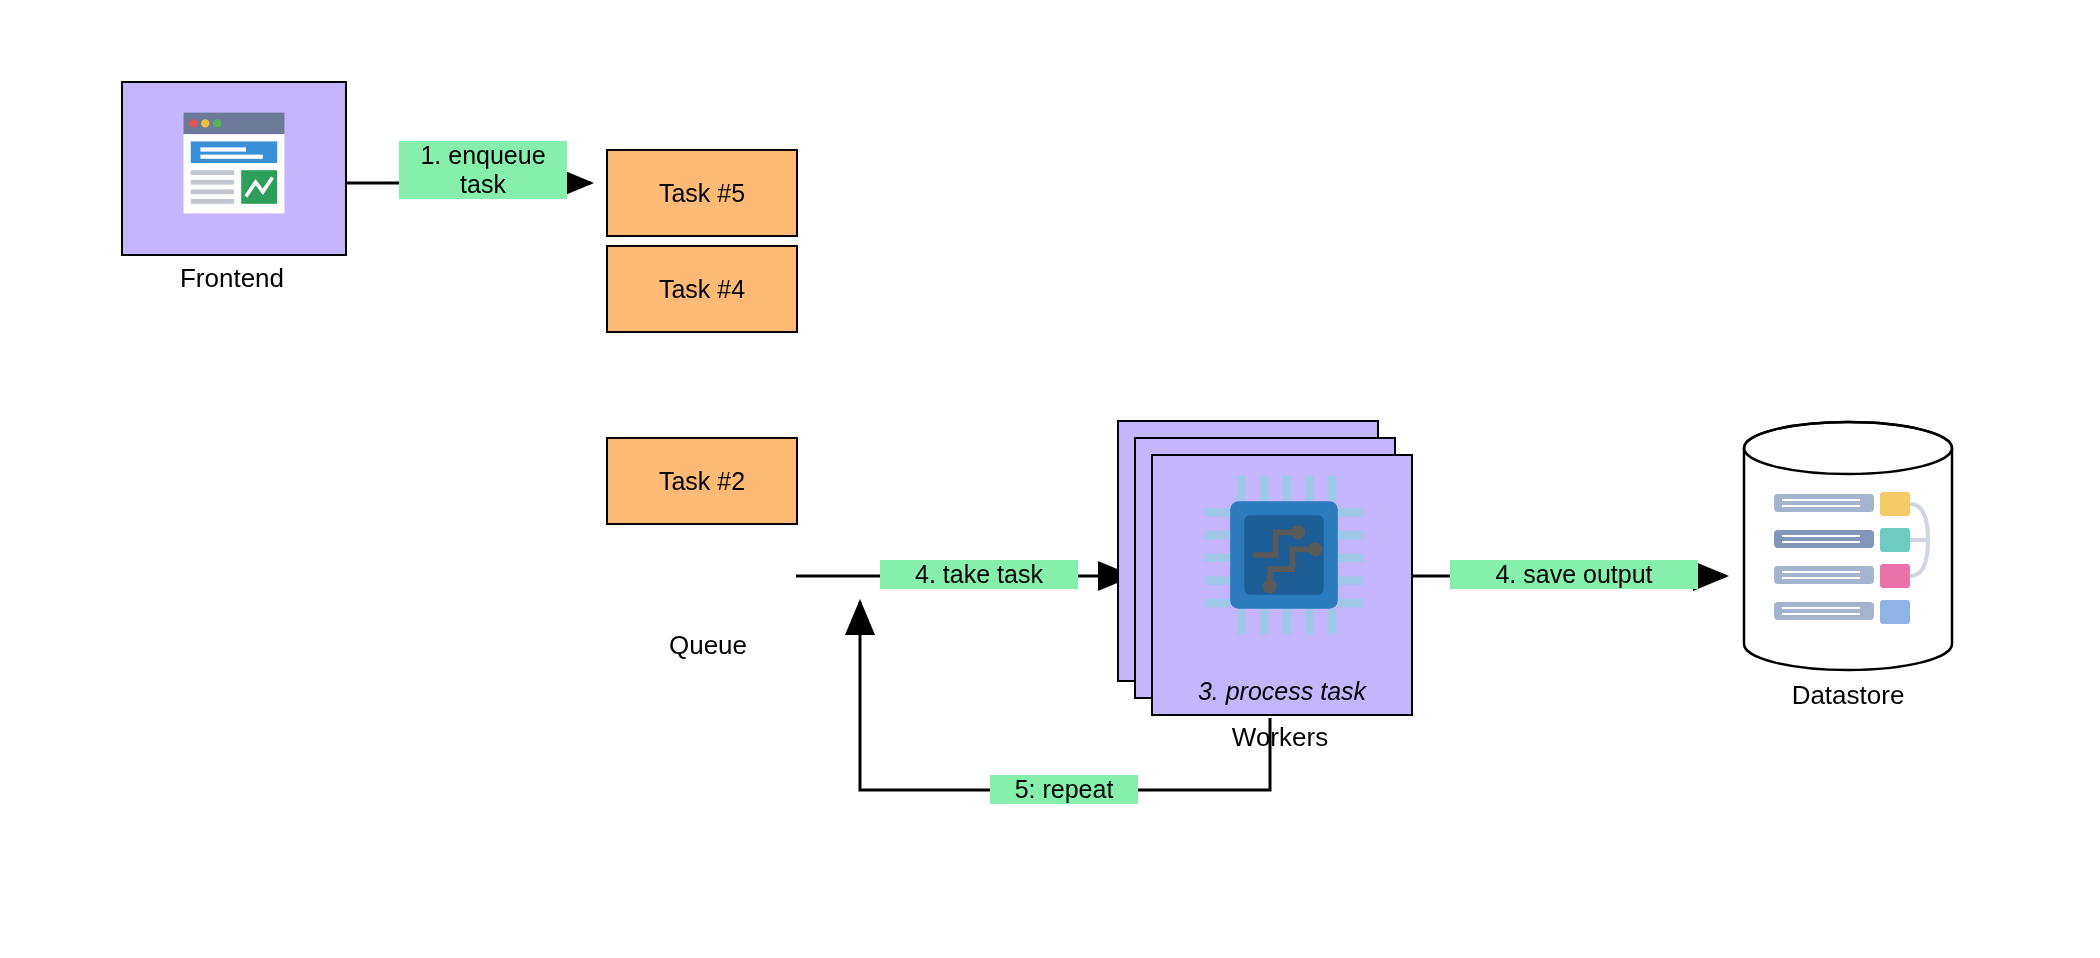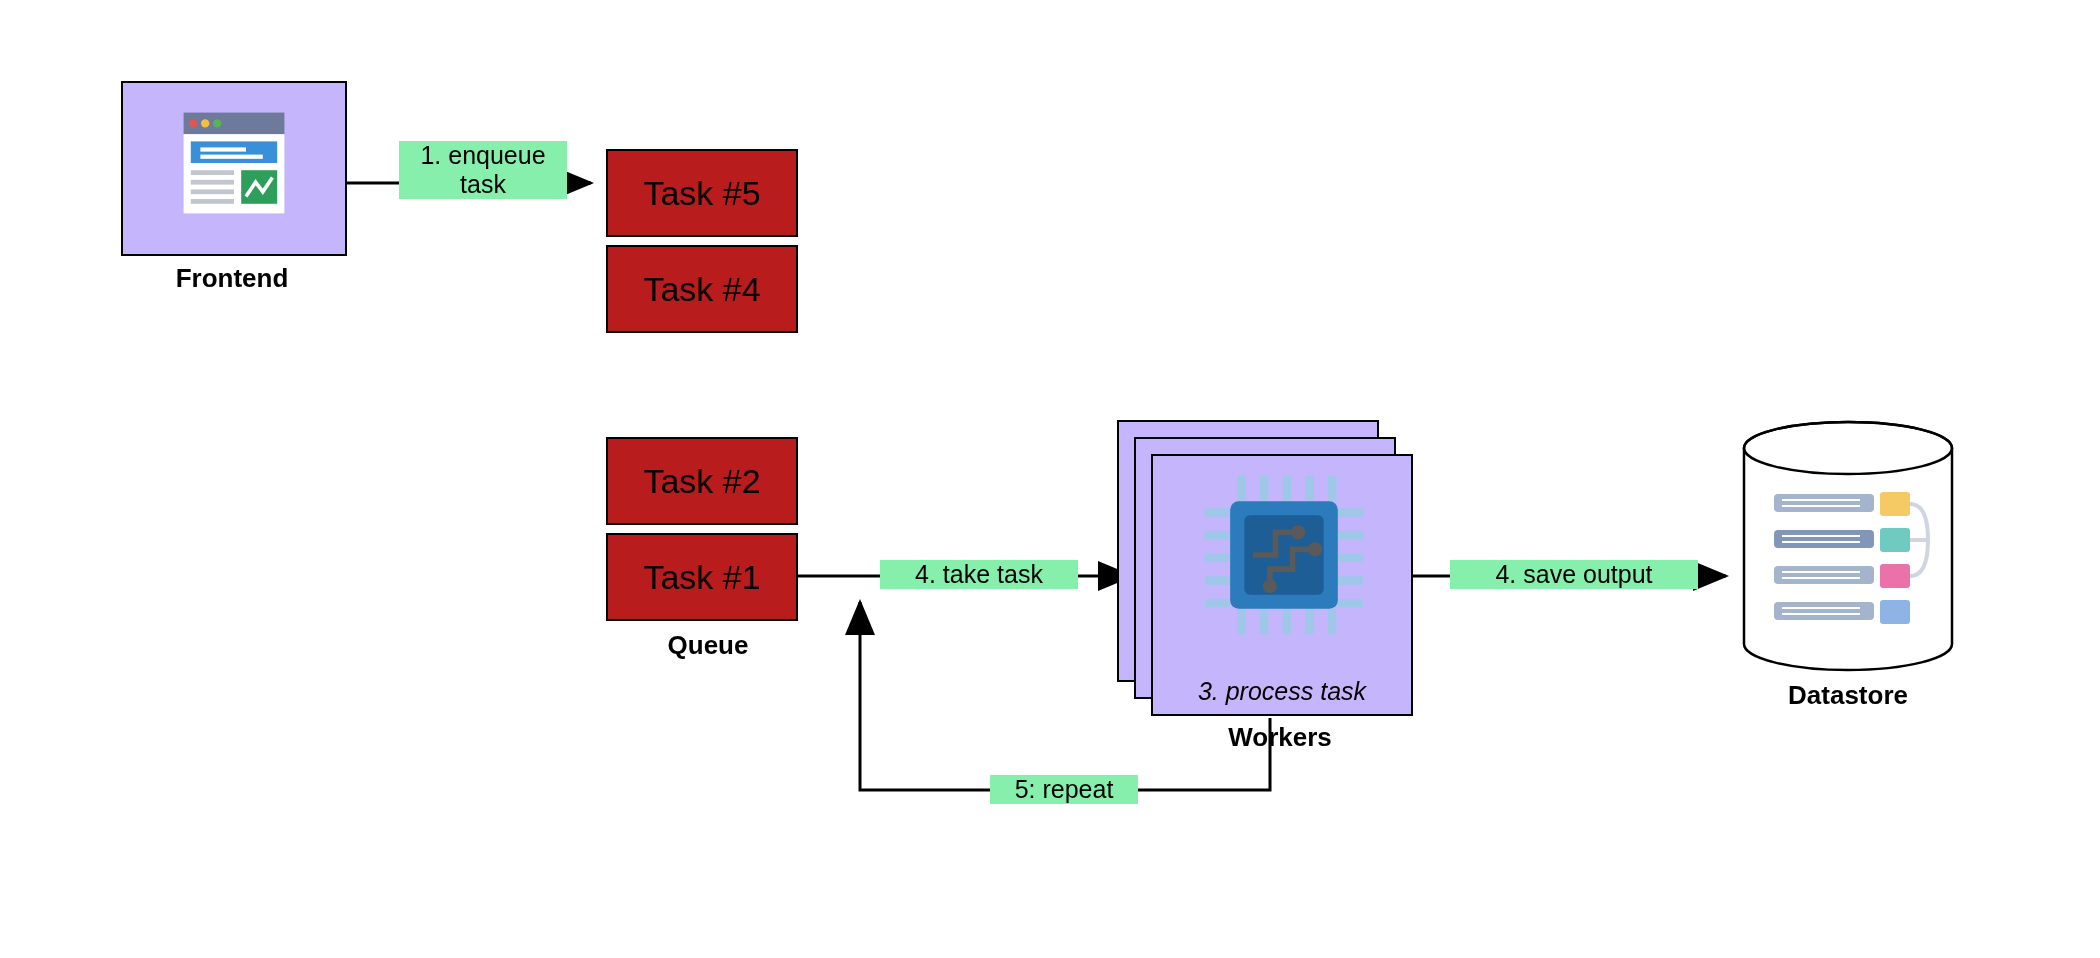--- a/index.html
+++ b/index.html
@@ -1,20 +1,20 @@
 <!DOCTYPE html>
 <html><head>
 <meta charset="utf-8">
 <style>
   html,body{margin:0;padding:0;width:2100px;height:958px;background:#fff;font-family:Arial,Helvetica,sans-serif}
   .canvas{position:relative;width:2100px;height:958px}
   .box{position:absolute;border:2.5px solid #000;background:#c4b5fd}
-  .label{position:absolute;font-weight:700;font-size:26px;text-align:center}
+  .label{position:absolute;font-weight:400;font-size:26px;text-align:center}
   .step{position:absolute;font-size:25px;text-align:center;background:#86efac;padding:0 4px}
-  .qcell{position:absolute;border:2.5px solid #000;background:#b91c1c;text-align:left;font-size:34px;display:flex;align-items:center;justify-content:center}
+  .qcell{position:absolute;border:2.5px solid #000;background:#fdba74;text-align:left;font-size:25px;display:flex;align-items:center;justify-content:center}
   svg.arrow{position:absolute;overflow:visible}
 </style>
 </head>
 <body>
 
 <div class="canvas">
 
   <div class="box" style="left:121px;top:81px;width:222px;height:171px">
     <svg viewBox="0 0 100 100" style="position:absolute;left:51px;top:20px;width:120px;height:120px">
       <rect x="8" y="8" width="84" height="18" fill="#6d7a99"></rect>
@@ -42,21 +42,20 @@
         </marker>
       </defs>
     <line x1="0" y1="10" x2="246" y2="10" stroke="#000" stroke-width="3" marker-end="url(#ah1)"></line>
   </svg>
   <div class="step" style="left:399px;top:141px;width:160px">1. enqueue</div>
   <div class="step" style="left:399px;top:170px;width:160px">task</div>
 
   <div class="qcell" style="left:606px;top:149px;width:188px;height:84px">Task #5</div>
   <div class="qcell" style="left:606px;top:245px;width:188px;height:84px">Task #4</div>
   <div class="qcell" style="left:606px;top:437px;width:188px;height:84px">Task #2</div>
-  <div class="qcell" style="left:606px;top:533px;width:188px;height:84px">Task #1</div>
   <div class="label" style="left:606px;top:630px;width:188px;text-align:center;padding-left:8px">Queue</div>
 
   <svg class="arrow" style="left:796px;top:566px;width:350px;height:20px">
     <defs>
         <marker id="ah2" markerWidth="14" markerHeight="14" refX="11" refY="5" orient="auto">
           <path d="M0,0 L12,5 L0,10 Z" fill="#000"></path>
         </marker>
       </defs>
     <line x1="0" y1="10" x2="335" y2="10" stroke="#000" stroke-width="3" marker-end="url(#ah2)"></line>
   </svg>

